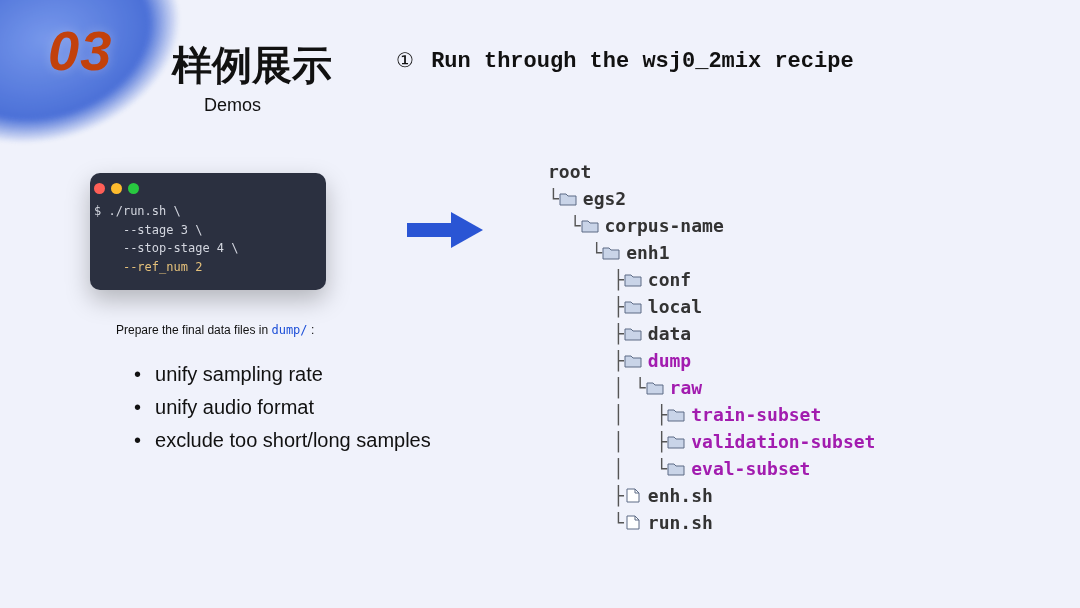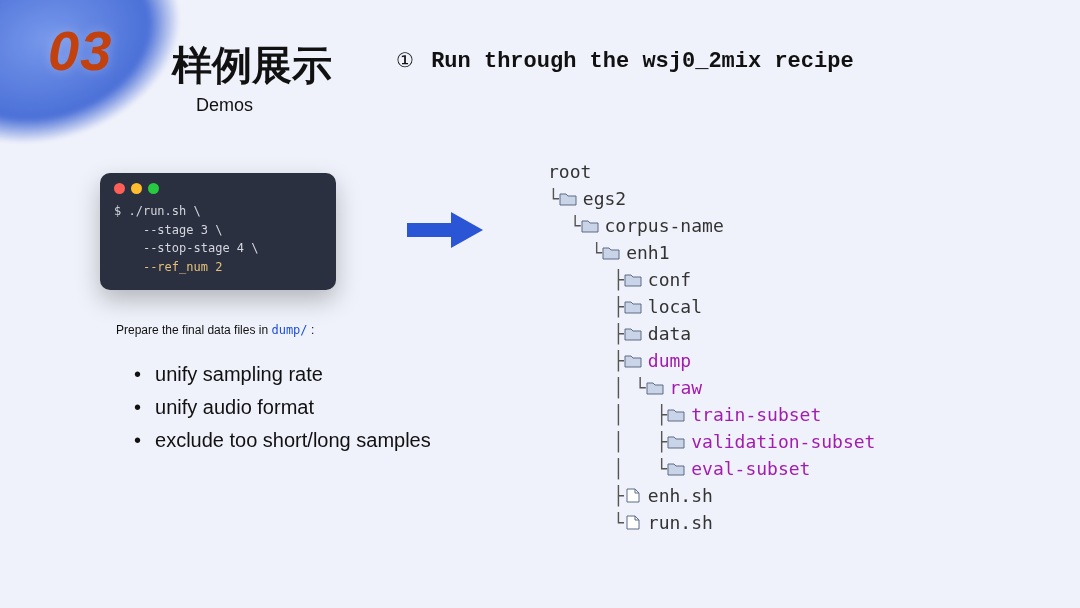--- a/index.html
+++ b/index.html
@@ -36,44 +36,44 @@
   }
   .title-main {
     font-size: 40px;
     font-weight: 700;
     color: #111;
   }
   .title-sub {
     font-size: 18px;
     color: #111;
     margin-top: 2px;
-    margin-left: 24px;
+    margin-left: 32px;
   }
   .subtitle {
     position: absolute;
     top: 48px; left: 396px;
     font-size: 22px;
     font-weight: 800;
     color: #111;
     font-family: Liberation Mono, monospace;
   }
   .subtitle .circnum {
     font-weight: 400;
     font-size: 20px;
     margin-right: 4px;
   }
   
   .term {
     position: absolute;
-    top: 173px; left: 100px;
+    top: 173px; left: 90px;
     width: 236px;
     background: #2b3040;
     border-radius: 10px;
     box-shadow: 0 10px 25px rgba(0,0,0,0.25);
-    padding: 10px 14px 14px 14px;
+    padding: 10px 14px 14px 4px;
   }
   .term-dots { display:flex; gap:6px; margin-bottom:8px; }
   .term-dots span { width:11px; height:11px; border-radius:50%; display:block; }
   .d-r{background:#ff5f57;} .d-y{background:#febc2e;} .d-g{background:#28c840;}
   .term pre {
     font-family: "Menlo","Consolas",monospace;
     font-size: 12px;
     line-height: 1.55;
     color: #d3d6df;
     white-space: pre;
@@ -102,20 +102,21 @@
   }
   .bullets li { list-style: none; }
   .bullets li::before { content:"•"; margin-right: 14px; }
   
   .tree {
     position: absolute;
     top: 158px; left: 548px;
     font-family: "Menlo","Consolas",monospace;
     font-size: 18px;
     line-height: 1.55;
+    font-weight: bold;
   }
   .tree .row { display:flex; align-items:center; height:27px; }
   .tree .branch { color:#555; font-family:monospace; white-space:pre; }
   .tree .folder-ico, .tree .file-ico { width:18px; height:15px; margin-right:6px; display:inline-block; vertical-align:-2px; }
   .tree .lbl { color:#333; }
   .tree .lbl.blue { color:#a21caf; }
   .folder-ico svg, .file-ico svg { width:100%; height:100%; display:block; }
 </style>
 </head>
 <body>

